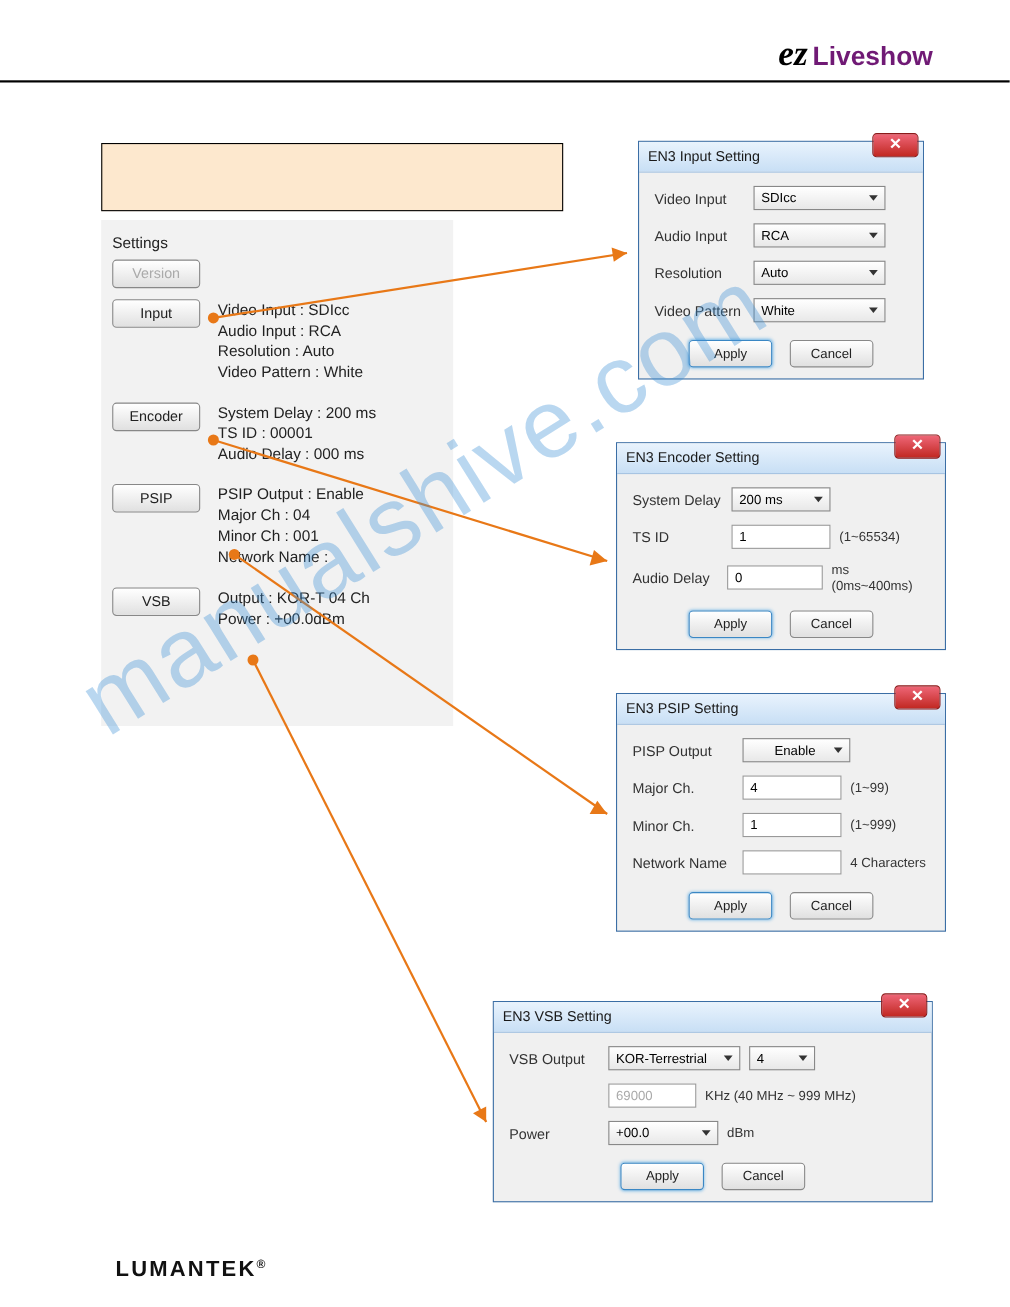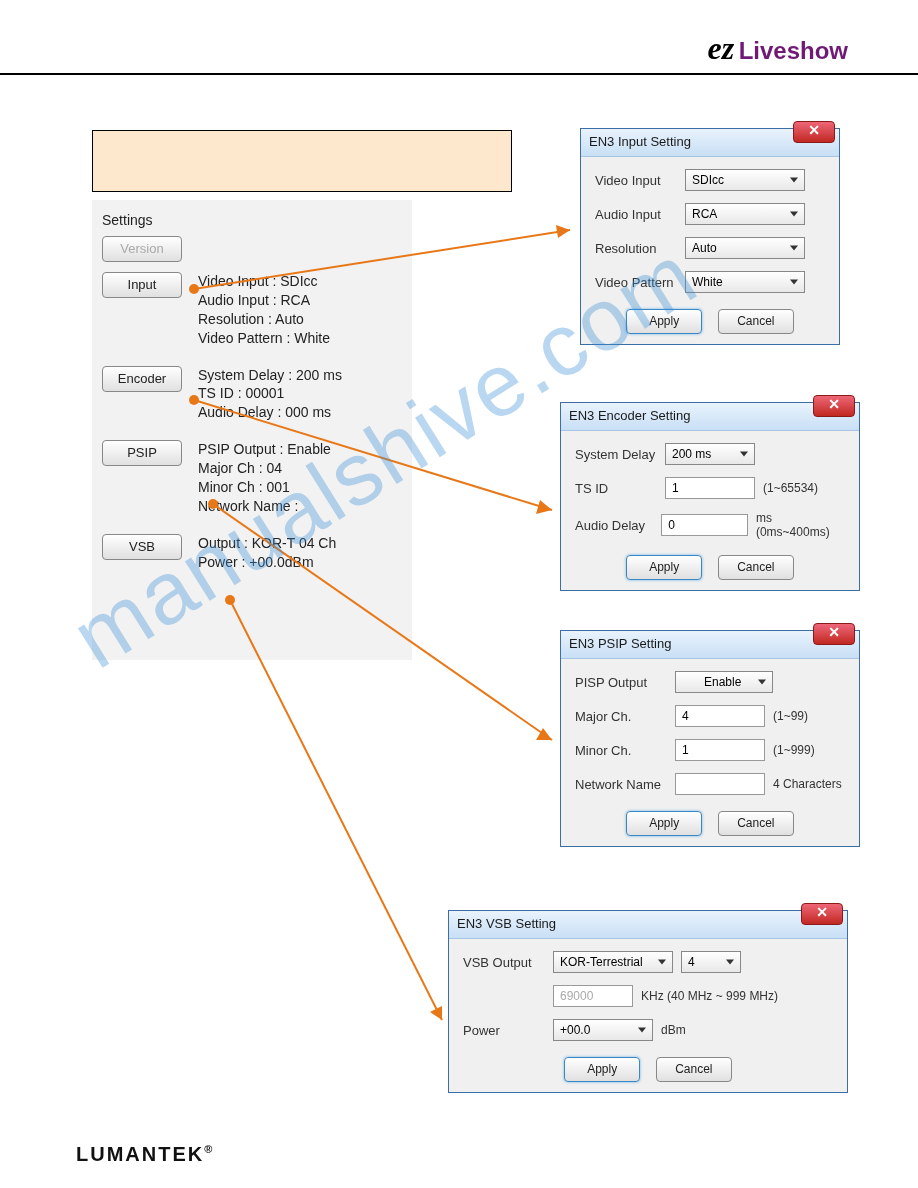--- a/index.html
+++ b/index.html
@@ -40,21 +40,21 @@
   .dlg-vsb { top:910px; left:448px; width:400px; }
 
   
   .svg-arrows { position:absolute; top:0; left:0; width:918px; height:1188px; pointer-events:none; }
   .svg-arrows line { stroke:#e87817; stroke-width:2; }
   .svg-arrows circle { fill:#e87817; }
   .svg-arrows polygon { fill:#e87817; }
 
   .watermark { position:absolute; top:400px; left:140px; width:620px; height:500px; transform:rotate(-32deg); font-size:88px; color:#3a8fd6; opacity:0.35; font-weight:400; pointer-events:none; letter-spacing:2px; font-family:Arial,sans-serif; }
 
-  .footer-brand { position:absolute; bottom:22px; left:76px; font-family:Arial,sans-serif; font-weight:bold; letter-spacing:2px; font-size:20px; color:#111; }
+  .footer-brand { position:absolute; bottom:22px; left:105px; font-family:Arial,sans-serif; font-weight:bold; letter-spacing:2px; font-size:20px; color:#111; }
   .footer-brand sup { font-size:11px; }
 </style>
 </head>
 <body>
 
 <div class="header-top">
   <div class="header-logo">
     <span class="ez">ez</span>
     <span class="liveshow">Liveshow</span>
   </div>

